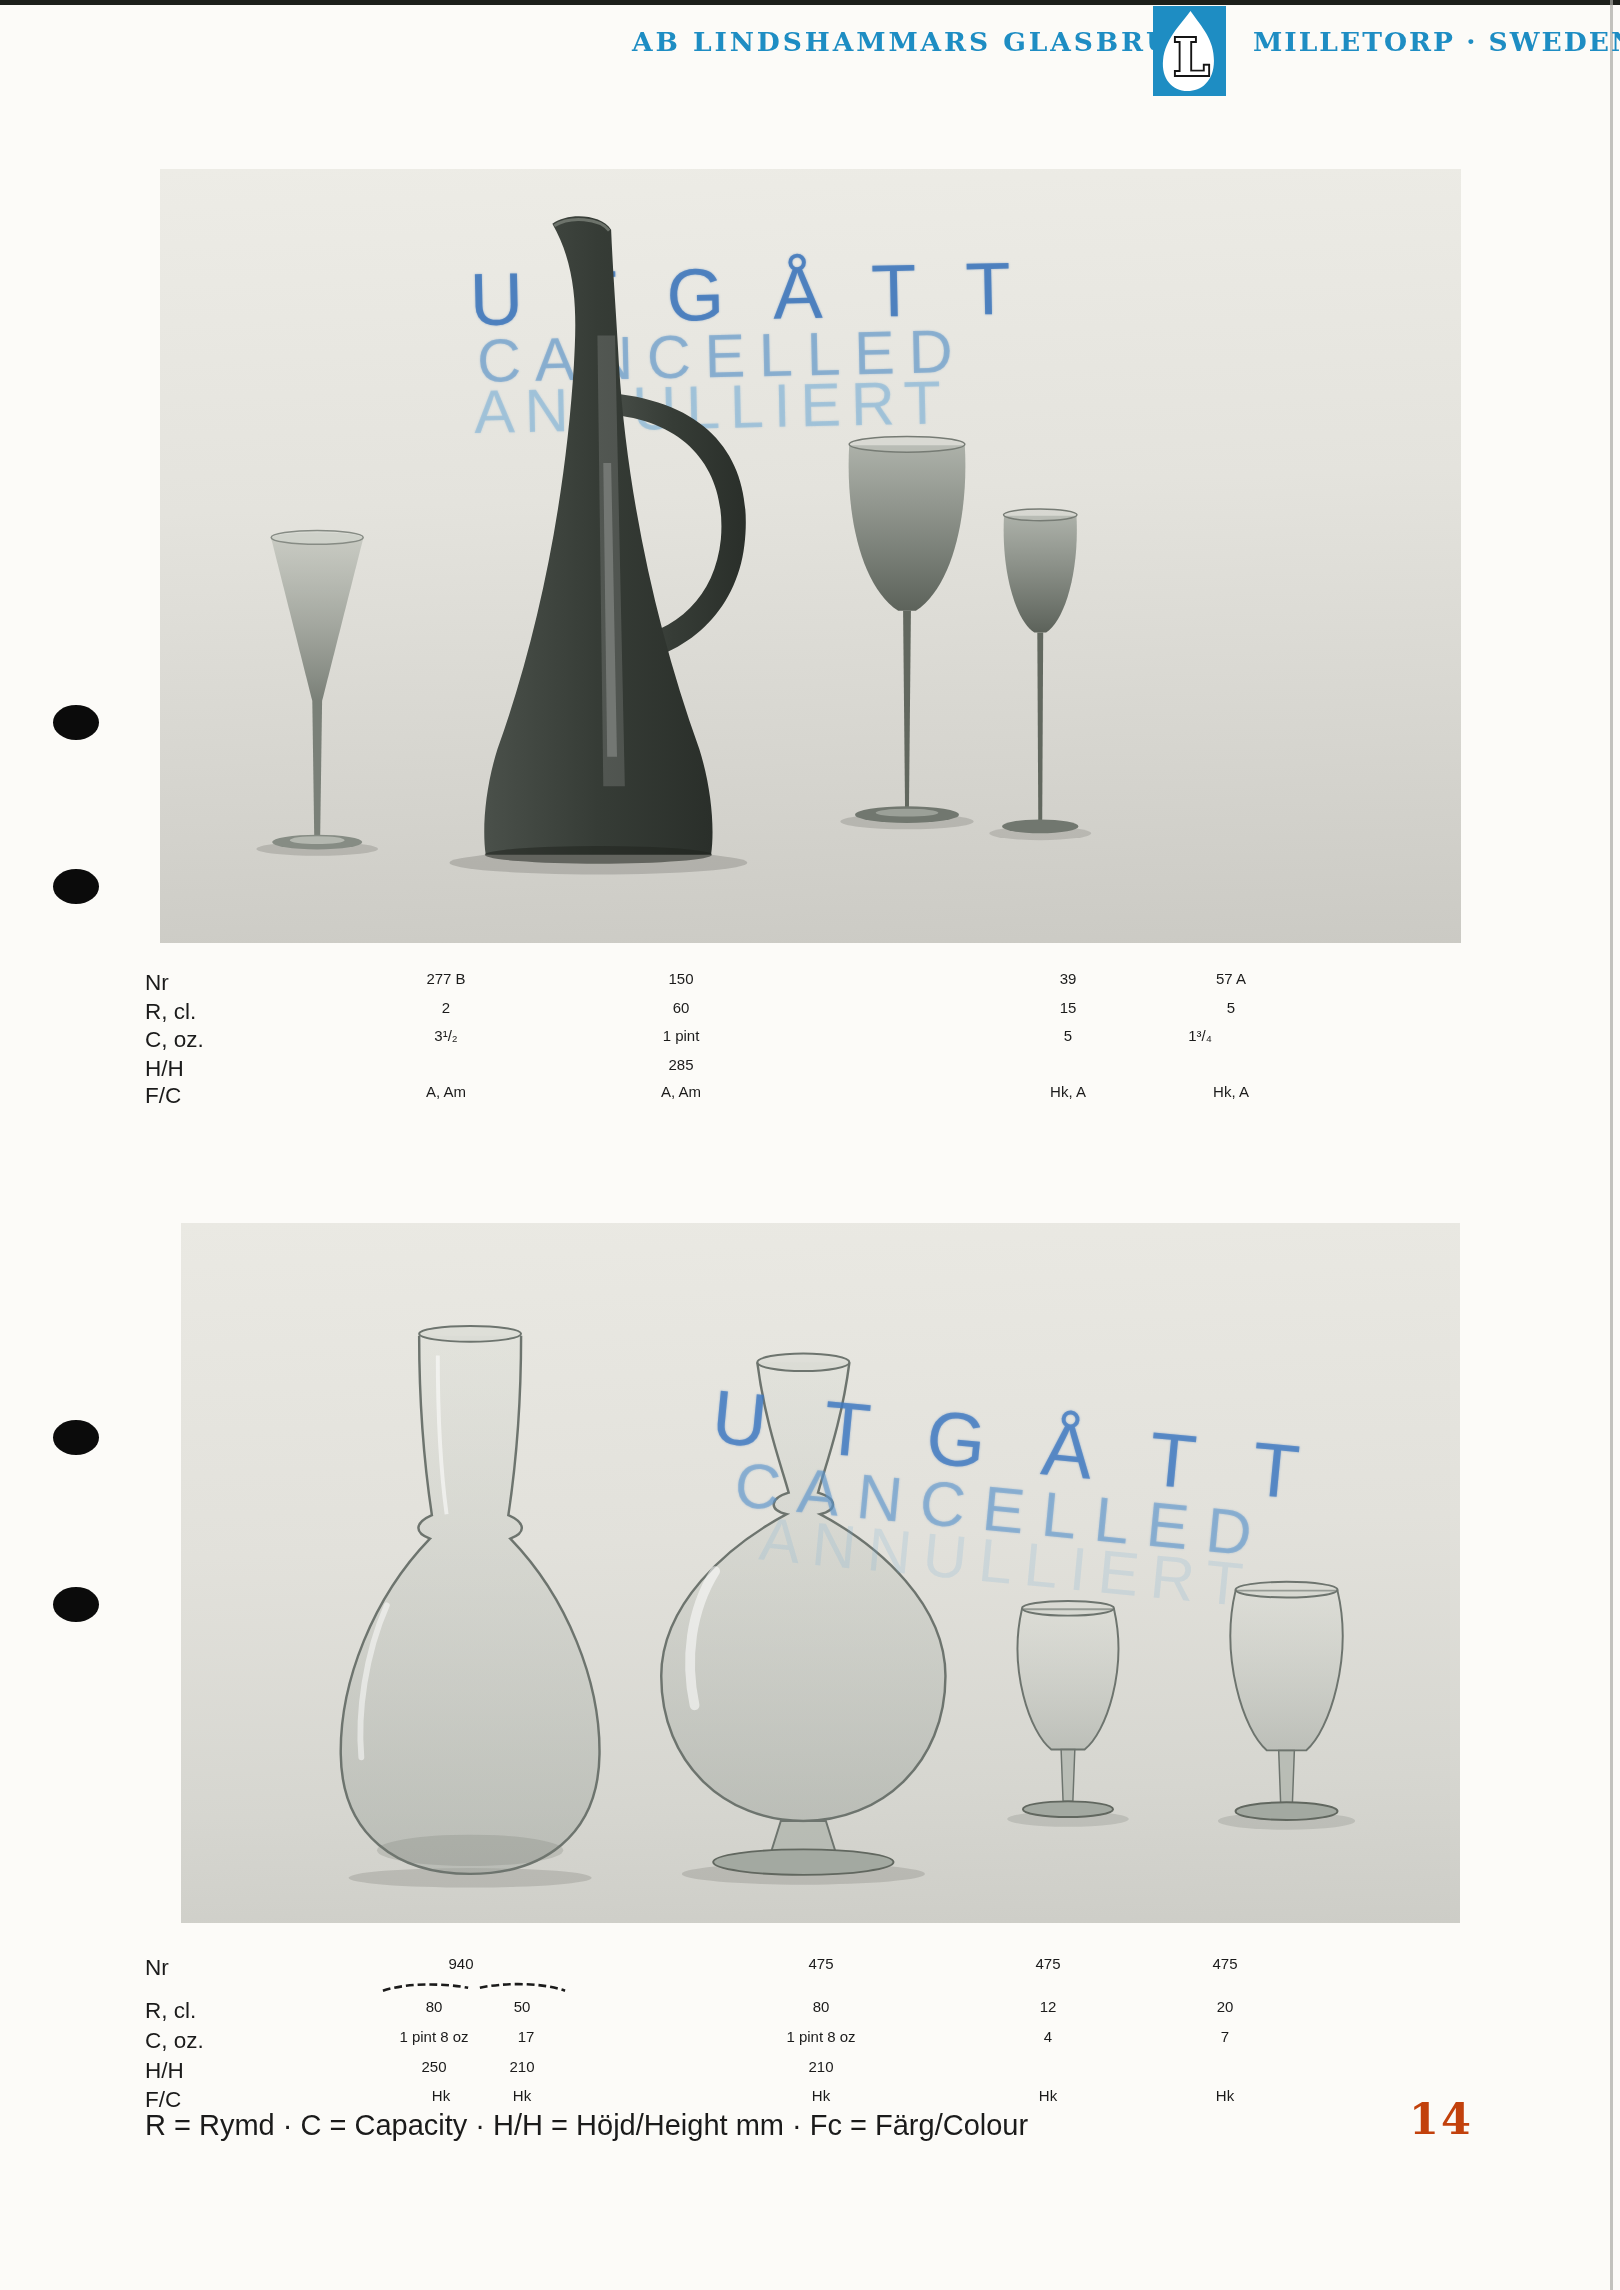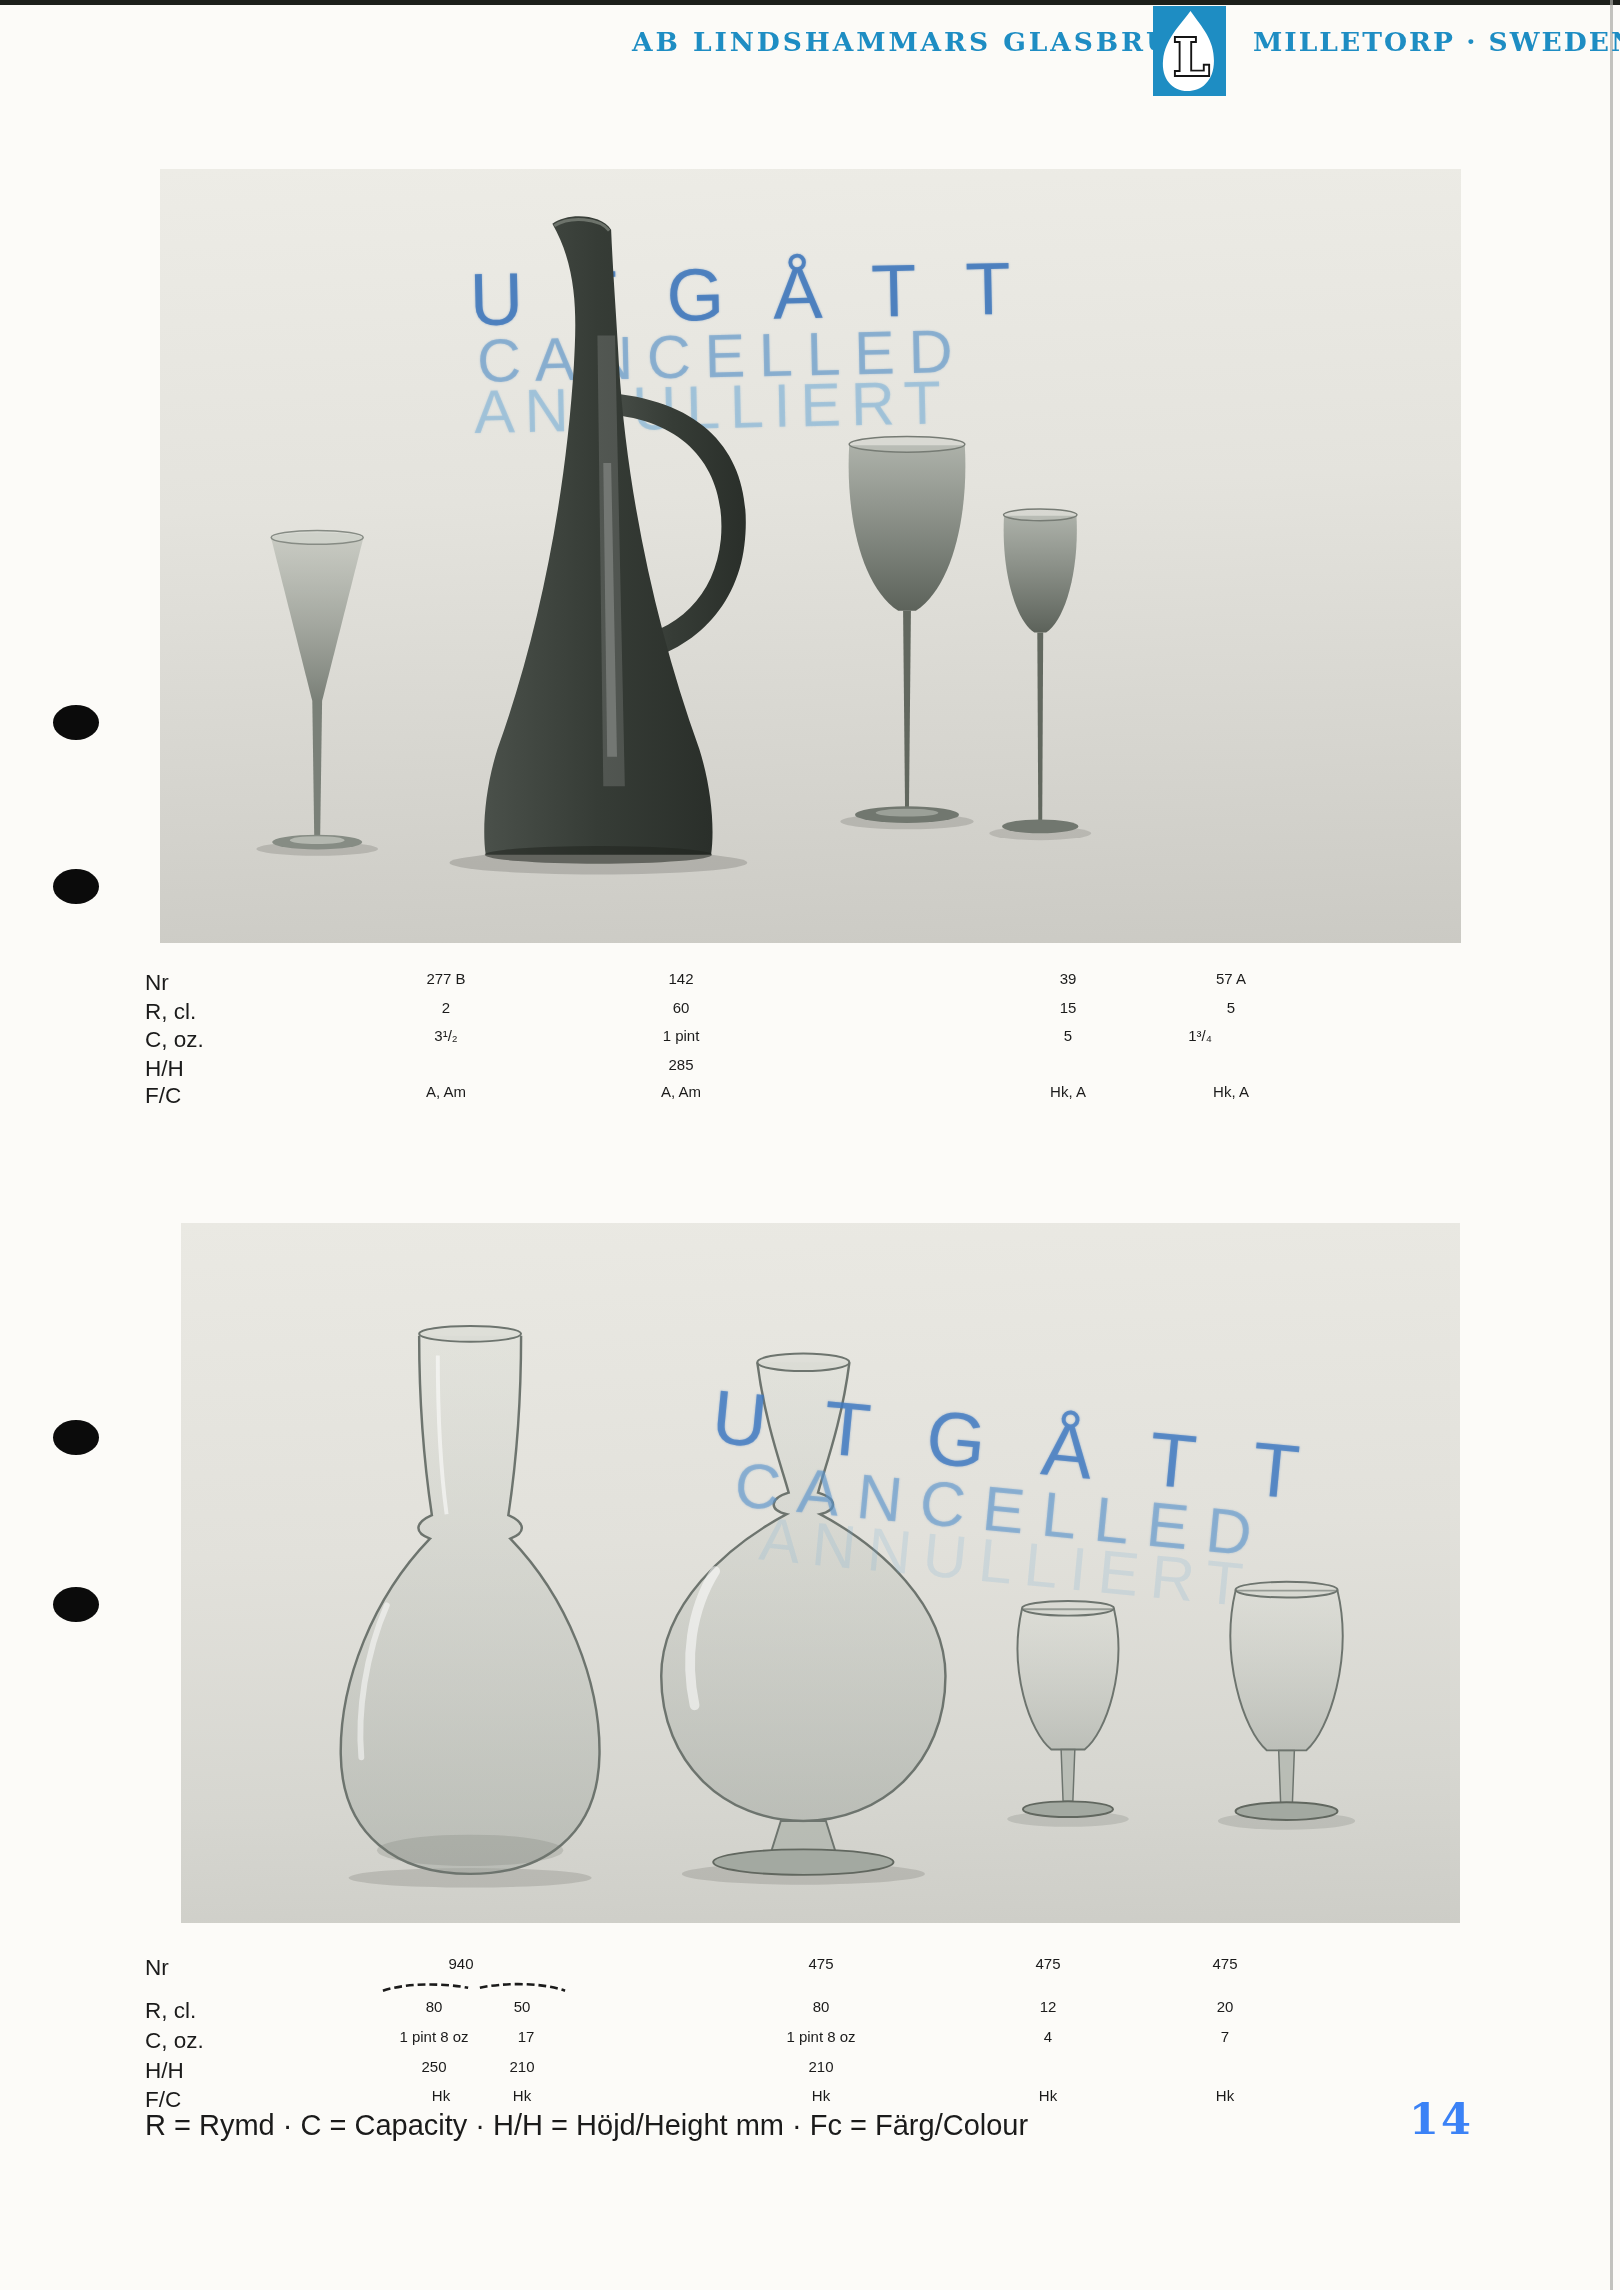--- a/index.html
+++ b/index.html
@@ -36,21 +36,21 @@
   .stamp2{left:524px;top:186px;transform:rotate(5.5deg);}
   .s2l1{font-size:76px;letter-spacing:57px;color:rgba(62,120,192,0.72);text-shadow:0 0 2px rgba(62,120,192,0.5);}
   .s2l2{position:relative;top:-3.9px;left:29px;font-size:63px;letter-spacing:17.6px;color:rgba(92,148,202,0.48);text-shadow:0 0 2px rgba(92,148,202,0.4);}
   .s2l3{position:relative;top:-13.7px;left:59px;font-size:61px;letter-spacing:11.8px;color:rgba(120,175,215,0.20);}
   .stamp div{line-height:1.0;}
   
   .rowlabel{position:absolute;left:145px;font-size:22.5px;white-space:nowrap;}
   .cell{position:absolute;transform:translateX(-50%);font-size:15px;white-space:nowrap;text-align:center;}
   .legend{left:145px;top:2109px;font-size:29px;white-space:nowrap;}
   .pagenum{left:1409px;top:2094px;font-family:"DejaVu Serif",serif;font-weight:bold;
-    font-size:43px;letter-spacing:2px;color:#3b82f6;}
+    font-size:43px;letter-spacing:2px;color:#c2410c;}
 </style>
 </head>
 <body>
 
 <div class="abs top-rule"></div>
 <div class="abs right-edge"></div>
 
 <div class="abs company">AB LINDSHAMMARS GLASBRUK</div>
 <div class="abs logo">
   <svg width="73" height="90" viewBox="0 0 74 92">
@@ -189,21 +189,21 @@
   <div class="rowlabel" style="top:999px;">R, cl.</div>
   <div class="rowlabel" style="top:1027px;">C, oz.</div>
   <div class="rowlabel" style="top:1056px;">H/H</div>
   <div class="rowlabel" style="top:1083px;">F/C</div>
 
   <div class="cell" style="left:446px;top:970px;">277 B</div>
   <div class="cell" style="left:446px;top:999px;">2</div>
   <div class="cell" style="left:446px;top:1027px;">3¹/₂</div>
   <div class="cell" style="left:446px;top:1083px;">A, Am</div>
 
-  <div class="cell" style="left:681px;top:970px;">142</div>
+  <div class="cell" style="left:681px;top:970px;">150</div>
   <div class="cell" style="left:681px;top:999px;">60</div>
   <div class="cell" style="left:681px;top:1027px;">1 pint</div>
   <div class="cell" style="left:681px;top:1056px;">285</div>
   <div class="cell" style="left:681px;top:1083px;">A, Am</div>
 
   <div class="cell" style="left:1068px;top:970px;">39</div>
   <div class="cell" style="left:1068px;top:999px;">15</div>
   <div class="cell" style="left:1068px;top:1027px;">5</div>
   <div class="cell" style="left:1068px;top:1083px;">Hk, A</div>
 

